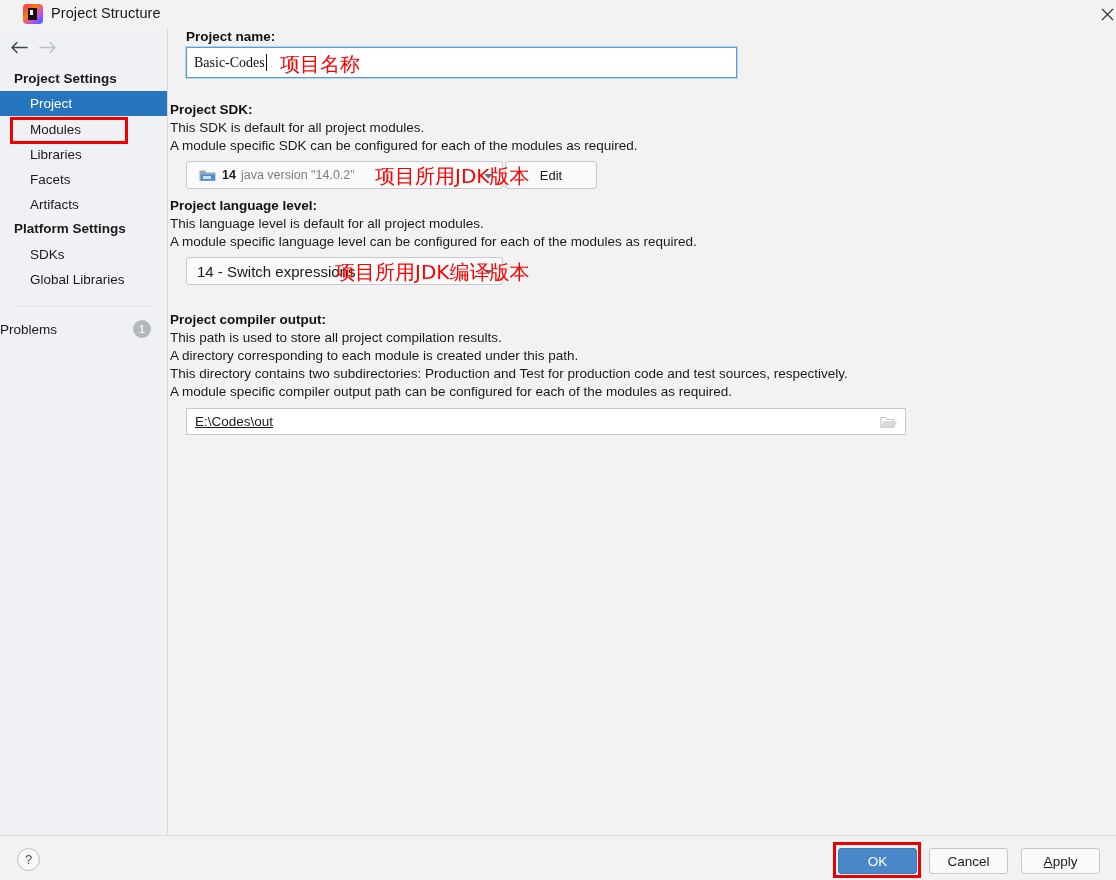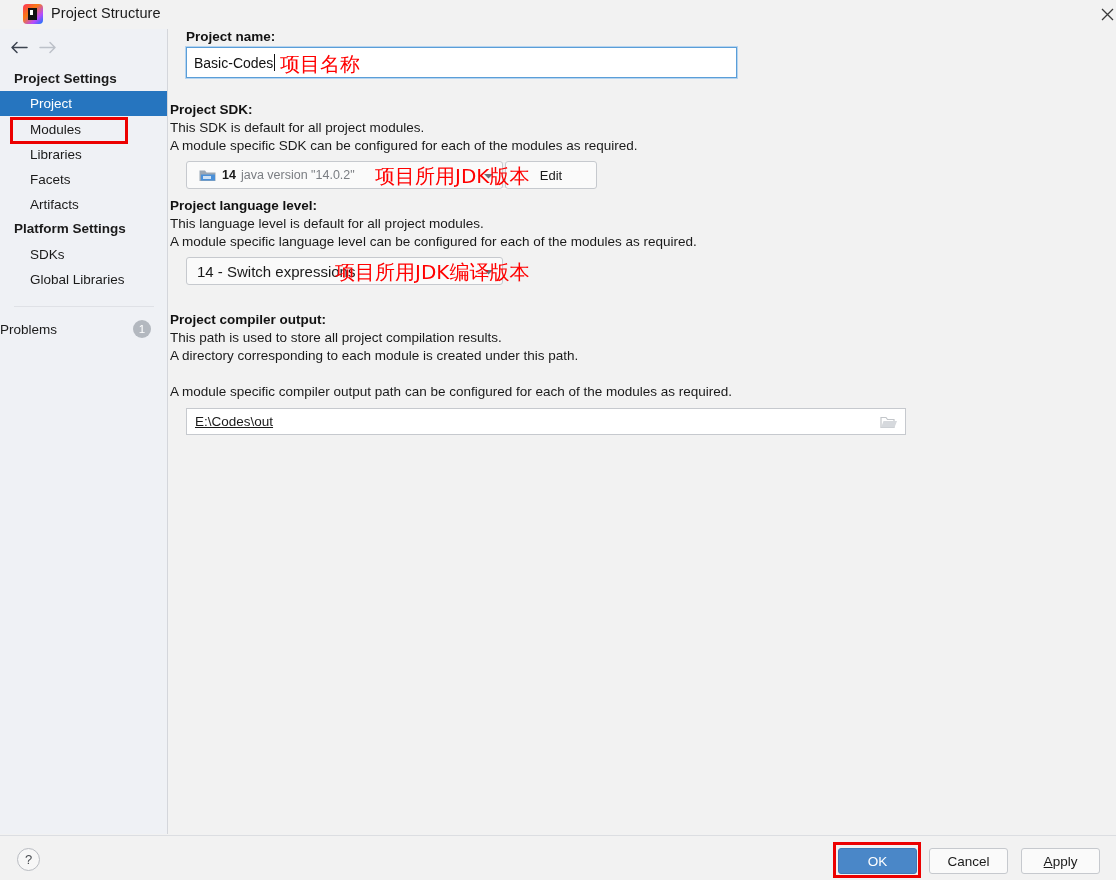--- a/index.html
+++ b/index.html
@@ -175,21 +175,21 @@
 
   
   #name-field {
     position: absolute;
     left: 17px; top: 18px;
     width: 551px; height: 31px;
     background: #ffffff;
     border: 1px solid #5a9ed8;
     outline: 1px solid #b6d4ef;
     outline-offset: 0px;
-    display: flex; align-items: center;
+    display: flex; align-items: center; font-family: Liberation Serif, serif;
   }
   #name-value {
     padding-left: 7px;
     font-size: 14px;
     color: #111;
     white-space: nowrap;
   }
   #caret {
     width: 1px; height: 17px;
     background: #111;
@@ -463,20 +463,21 @@
         <svg width="11" height="8" viewBox="0 0 11 8">
           <path d="M1 2 L5.5 6.5 L10 2 Z" fill="#6b7077"></path>
         </svg>
       </span>
     </div>
     <div class="anno-text" style="left:166px; top:230px">项目所用JDK编译版本</div>
 
     <div class="sec-title" style="left:1px; top:283px">Project compiler output:</div>
     <div class="desc" style="left:1px; top:301px">This path is used to store all project compilation results.</div>
     <div class="desc" style="left:1px; top:319px">A directory corresponding to each module is created under this path.</div>
+    <div class="desc" style="left:1px; top:337px">This directory contains two subdirectories: Production and Test for production code and test sources, respectively.</div>
     <div class="desc" style="left:1px; top:355px">A module specific compiler output path can be configured for each of the modules as required.</div>
 
     <div id="out-field">
       <span id="out-value">E:\Codes\out</span>
       <span id="out-browse">
         <svg width="18" height="15" viewBox="0 0 18 15">
           <path d="M1 3 L6 3 L7.5 5 L14 5 L14 13 L1 13 Z" fill="none" stroke="#c3c6ca" stroke-width="1.2"></path>
           <path d="M3.5 6.5 L17 6.5 L14.5 13 L1 13 Z" fill="#d6d9dd"></path>
         </svg>
       </span>

